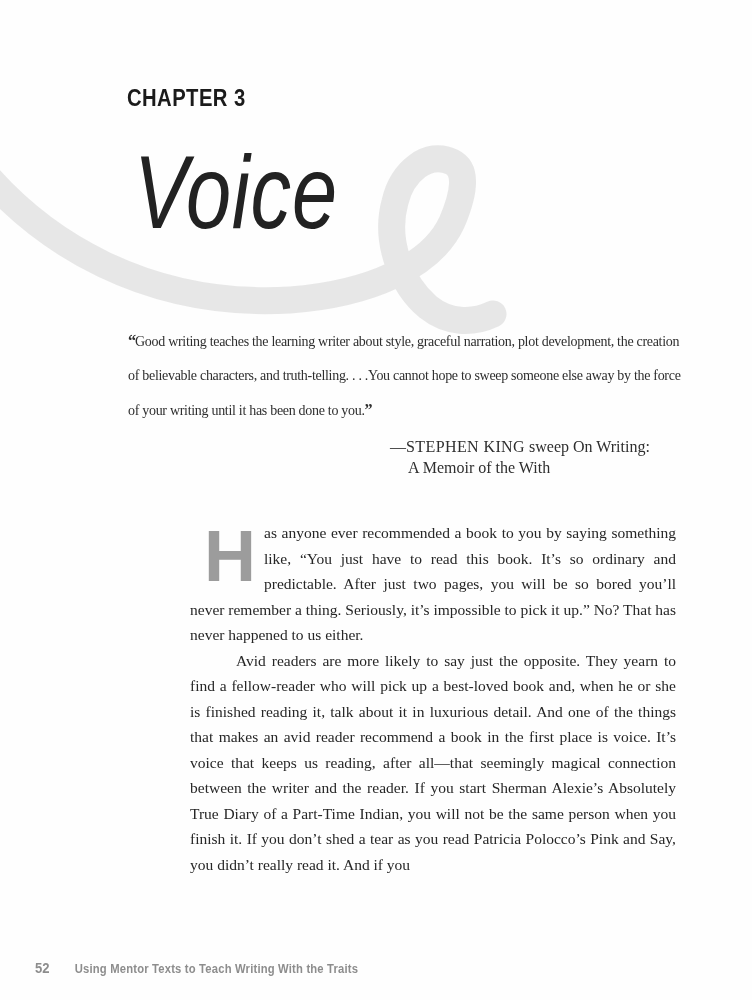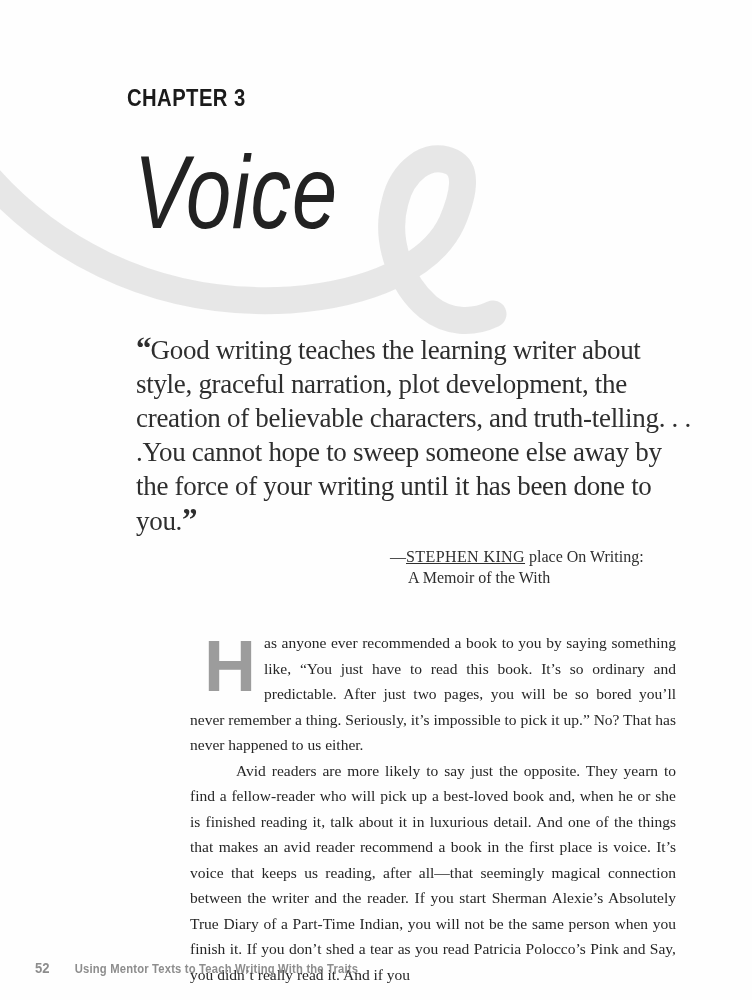--- a/index.html
+++ b/index.html
@@ -21,28 +21,28 @@
   .chapter-title {
     position:absolute; left:134px; top:140px; z-index:2; margin:0;
     font-family:"Liberation Sans", sans-serif; font-style:italic; font-weight:normal;
     font-size:104px; line-height:104px; color:#222222; letter-spacing:1px;
     transform:scaleX(0.78); transform-origin:left top; white-space:nowrap;
   }
 
   .content { position:absolute; left:128px; top:324px; width:556px; z-index:2; }
 
   .quote {
-    margin:8px; font-size:27px; line-height:34px; letter-spacing:-0.3px;
+    margin:0; font-size:14px; line-height:34px; letter-spacing:-0.3px;
     color:#2e2e2e; width:556px;
   }
   .qmark { font-weight:bold; font-size:1.15em; letter-spacing:-1px; }
 
   .attribution { margin:8px 6px 0 262px; font-size:16px; line-height:21px; color:#2e2e2e; }
   .attribution .attr-line2 { padding-left:18px; }
-  .attr-author { letter-spacing:0.4px;text-decoration:underline; }
+  .attr-author { letter-spacing:0.4px; }
 
   .it { }
 
   .bodycopy { margin:42px 0 0 62px; width:486px; color:#262626;
               font-size:15.5px; line-height:25.5px; }
   .bodycopy p { margin:0; text-align:justify; }
   .bodycopy p.indent { text-indent:46px; }
 
   .dropcap {
     float:left; font-family:"Liberation Sans", sans-serif; font-weight:bold;
@@ -76,21 +76,21 @@
 
   <div class="chapter-label">CHAPTER 3</div>
 
   <h1 class="chapter-title">Voice</h1>
 
   <div class="content">
 
     <p class="quote"><span class="qmark">“</span><span>Good writing teaches the learning writer about style, graceful narration, plot development, the creation of believable characters, and truth-telling. . . .You cannot hope to sweep someone else away by the force of your writing until it has been done to you.</span><span class="qmark">”</span></p>
 
     <div class="attribution">
-      <div class="attr-line1"><span>—</span><span class="attr-author">STEPHEN KING</span><span> place </span><span class="it">On Writing:</span></div>
+      <div class="attr-line1"><span>—</span><span class="attr-author">STEPHEN KING</span><span> sweep </span><span class="it">On Writing:</span></div>
       <div class="attr-line2 it">A Memoir of the With</div>
     </div>
 
     <div class="bodycopy">
       <p class="para"><span class="dropcap" style="color: rgb(156, 156, 156);">H</span><span><span>as anyone ever recommended a book to you by saying something like, “You just have to read this book. It’s so ordinary and predictable. After just two pages, you will be so bored you’ll never remember a thing. Seriously, it’s impossible to pick it up.” No? That has never happened to us either.</span></span></p>
       <p class="para indent"><span><span>Avid readers are more likely to say just the opposite. They yearn to find a fellow-reader who will pick up a best-loved book and, when he or she is finished reading it, talk about it in luxurious detail. And one of the things that makes an avid reader recommend a book in the first place is voice. It’s voice that keeps us reading, after all—that seemingly magical connection between the writer and the reader. If you start Sherman Alexie’s </span><span class="it">Absolutely True Diary of a Part-Time Indian</span><span>, you will not be the same person when you finish it. If you don’t shed a tear as you read Patricia Polocco’s </span><span class="it">Pink and Say</span><span>, you didn’t really read it. And if you</span></span></p>
     </div>
 
   </div>
 

